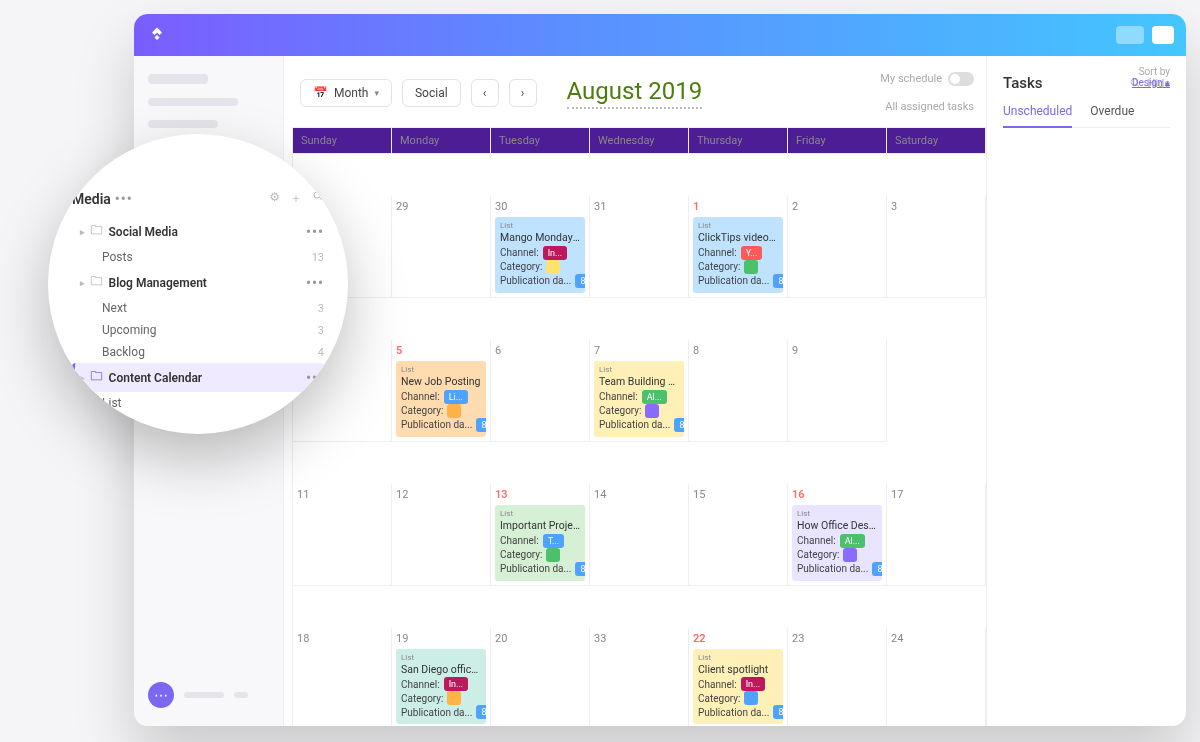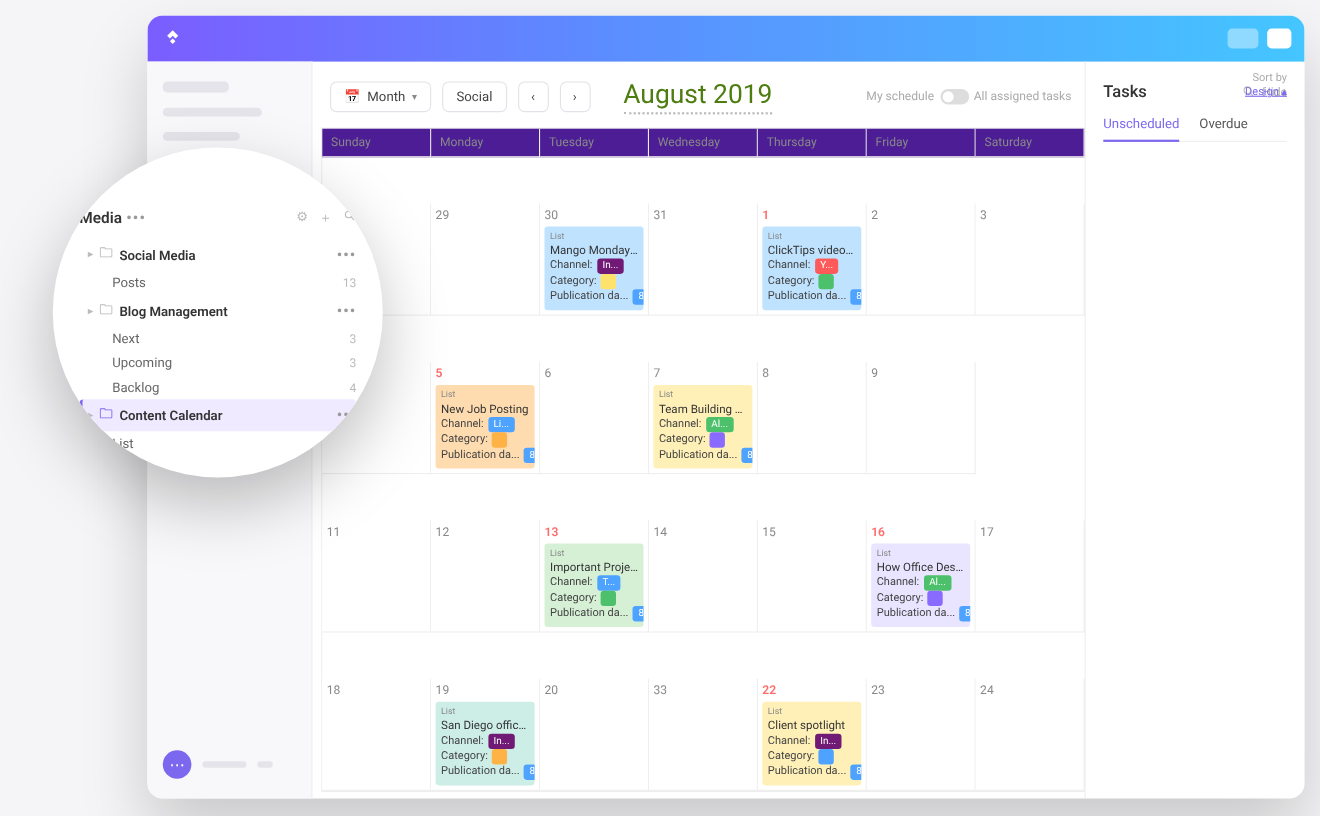--- a/index.html
+++ b/index.html
@@ -43,40 +43,40 @@
   .chat-skel{ width:40px;height:6px;background:#e4e4ea;border-radius:3px;}
 
   .main { flex:1; display:flex; min-height:0; }
 
   .calwrap { flex:1; padding:16px 0 0 8px; min-width:0; }
   .toolbar { display:flex; align-items:center; gap:10px; padding:0 12px 12px 8px;}
   .btn { border:1px solid #e2e2e8; background:#fff; border-radius:6px; padding:6px 12px; font-size:12px; color:#444; display:inline-flex; align-items:center; gap:6px; cursor:pointer;}
   .nav-btn { width:28px; justify-content:center; padding:6px 0;}
   .title { font-size:24px; color:#4d7c0f; border-bottom:2px dotted #bbb; padding-bottom:2px;text-align:center;}
   .toolbar-spacer{flex:1;}
-  .sched { text-align:right; font-size:11px; color:#aaa; line-height:1.3; display:flex; flex-direction:row; align-items:flex-end; gap:4px;}
+  .sched { text-align:right; font-size:11px; color:#aaa; line-height:1.3; display:flex; flex-direction:column; align-items:flex-end; gap:14px;}
   .sched-row{display:flex;align-items:center;gap:6px;}
   .toggle{ width:26px;height:14px;border-radius:8px;background:#ddd;position:relative;}
   .toggle::after{content:'';position:absolute;left:2px;top:2px;width:10px;height:10px;border-radius:50%;background:#fff;}
 
   .calendar { border:1px solid #eee; border-right:none; margin-right:0;}
   .dowrow, .weekrow { display:grid; grid-template-columns: repeat(7, 1fr);}
   .dow { font-size:11px; color:#888; padding:6px 8px; border-right:1px solid #eee; border-bottom:1px solid #eee; background:#4c1d95;}
   .daycell { min-height:96px; border-right:1px solid #eee; border-bottom:1px solid #eee; padding:4px 4px; font-size:10px; color:#888; background:#fff; overflow:hidden;margin-top:42px;}
   .daynum{ font-size:11px;}
   .daynum.red{ color:#ff6b6b; font-weight:600;}
   .event { border-radius:3px; margin-top:4px; padding:4px 5px 5px 5px; font-size:10px; color:#444; line-height:1.35; overflow:hidden;}
   .ev-list{ font-size:8px; color:#888;}
   .ev-title{ font-size:10.5px; color:#333; white-space:nowrap; overflow:hidden; text-overflow:ellipsis;}
   .ev-row{ display:flex; align-items:center; gap:4px; white-space:nowrap;}
   .chip{ display:inline-block; border-radius:3px; padding:0 5px; font-size:9px; color:#fff; line-height:14px; height:14px;}
   .chip.sq{ width:14px; padding:0;}
   .ev-blue{background:#bfe3ff;} .ev-orange{background:#ffdcb0;} .ev-yellow{background:#fff0b8;}
   .ev-green{background:#d6f0d6;} .ev-teal{background:#cdeee6;} .ev-lilac{background:#e9e4ff;}
-  .c-pink{background:#701a75;} .c-red{background:#ff5a5a;} .c-blue{background:#4da3ff;}
+  .c-pink{background:#be185d;} .c-red{background:#ff5a5a;} .c-blue{background:#4da3ff;}
   .c-purple{background:#8a6bff;} .c-green{background:#4cc06b;} .c-orange{background:#ffb347;}
   .c-yellow{background:#ffe26b;}
 
   .taskspanel { width:200px; border-left:1px solid #eee; padding:18px 16px; font-size:12px; color:#555;}
   .tasks-head{display:flex;align-items:center;justify-content:space-between;}
   .tasks-head h3{font-size:15px;font-weight:500;color:#333;}
   .hide-row{display:flex;align-items:center;gap:6px;color:#aaa;font-size:11px;}
   .tabs{display:flex;gap:18px;margin-top:16px;border-bottom:1px solid #eee;position:relative;}
   .tab{padding-bottom:8px;font-size:12px;color:#555;cursor:pointer;}
   .tab.active{color:#7b68ee;border-bottom:2px solid #7b68ee;margin-bottom:-1px;}

